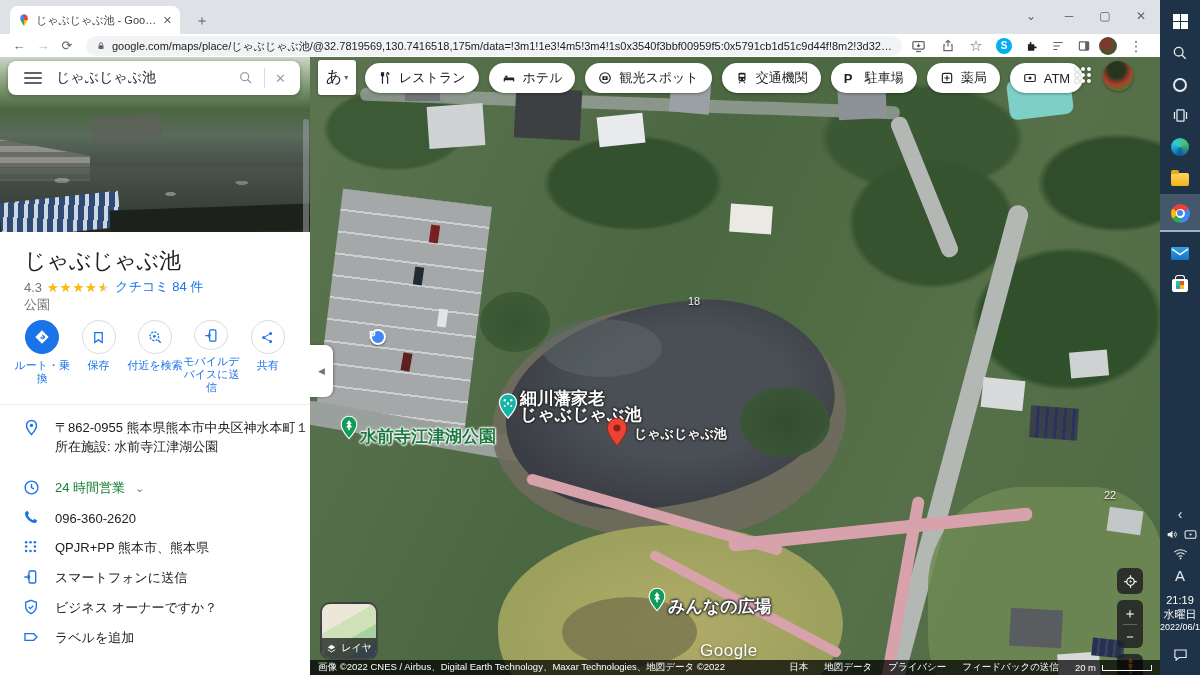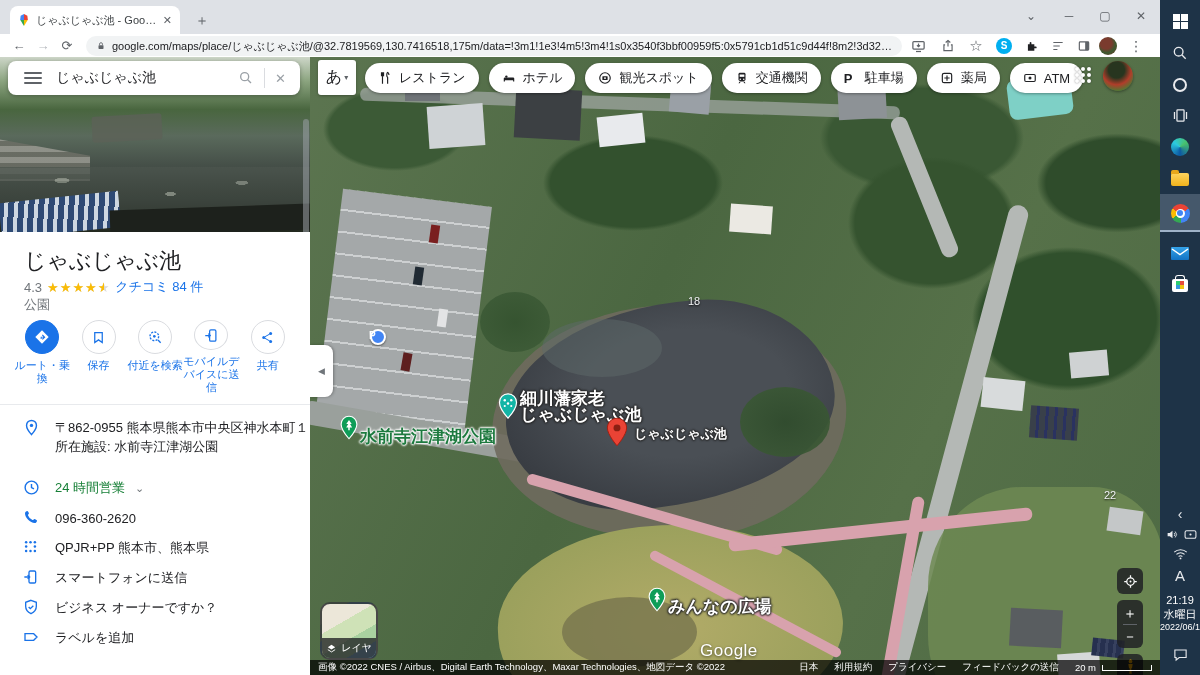--- a/index.html
+++ b/index.html
@@ -550,21 +550,21 @@
           <circle cx="12" cy="4.5" r="3.5"></circle>
           <path d="M8 9.5h8l-1.2 8h-1.4l.8 10h-2.1l-.1-7h-0.1l-.1 7H9.8l.8-10H9.2z"></path>
         </svg>
     </div>
 
     <div id="attrib">
       <span>画像 ©2022 CNES / Airbus、Digital Earth Technology、Maxar Technologies、地図データ ©2022</span>
       <span class="grow"></span>
       <span>日本</span>
         <span class="gap"></span>
-      <span>利用規約</span>
+      <span>地図データ</span>
         <span class="gap"></span>
       <span>プライバシー</span>
         <span class="gap"></span>
       <span>フィードバックの送信</span>
         <span class="gap"></span>
       <span>20 m</span>
       <span id="scalebar"></span>
     </div>
   </div>
 </div>

